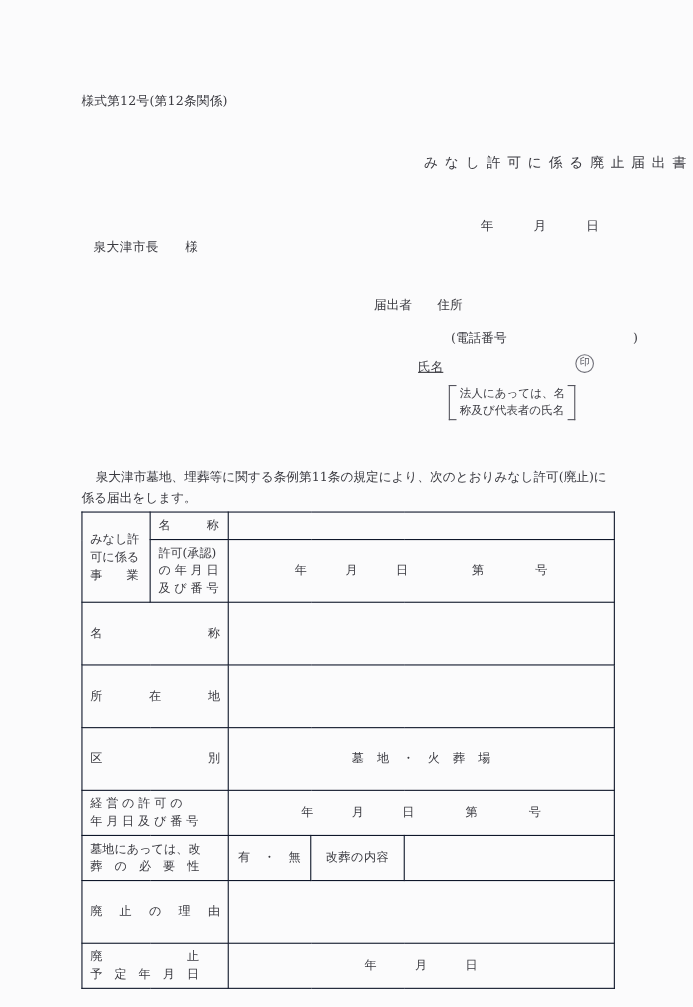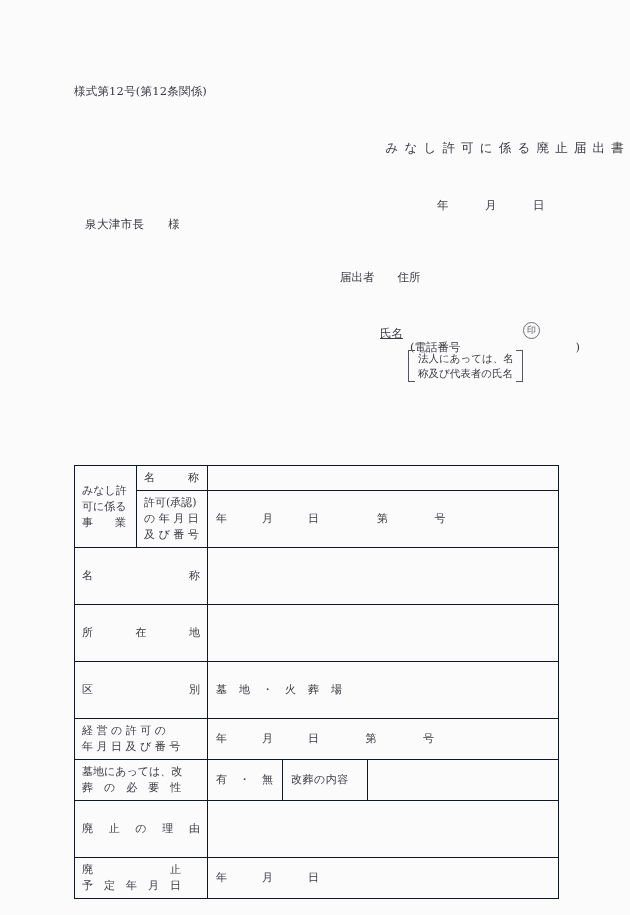--- a/index.html
+++ b/index.html
@@ -77,21 +77,20 @@
     font-size: 11.5px;
     line-height: 1;
     white-space: pre;
   }
   .submitter-phone {
     position: absolute;
     left: 410px;
     top: 300px;
     font-size: 11.5px;
     white-space: pre;
-    margin-top: 40px;
   }
   .submitter-name {
     position: absolute;
     left: 380px;
     top: 326px;
     font-size: 11.5px;
     white-space: pre;
     text-decoration: underline;
   }
   .seal {
@@ -172,21 +171,21 @@
     text-align: justify;
     text-align-last: justify;
     line-height: 16px;
   }
   .lbl-pad { padding: 4px 7px; }
   .val {
     padding: 3px 8px;
     line-height: 16px;
   }
   .val-center {
-    text-align: left;
+    text-align: center;
     letter-spacing: 0.5px;
     white-space: pre;
   }
 </style>
 </head>
 <body>
 
 <div class="page">
 
   <div class="form-no">様式第12号(第12条関係)</div>
@@ -205,20 +204,21 @@
 
   <div class="seal">印</div>
 
   <div class="corp-note">
     <span class="brk left"></span>
     <span class="corp-lines">法人にあっては、名
 称及び代表者の氏名</span>
     <span class="brk right"></span>
   </div>
 
+  <div class="body-para">泉大津市墓地、埋葬等に関する条例第11条の規定により、次のとおりみなし許可(廃止)に係る届出をします。</div>
 
   <table class="form-table">
     <colgroup>
       <col style="width:62px">
       <col style="width:71px">
       <col style="width:75px">
       <col style="width:85px">
       <col style="width:191px">
     </colgroup>
     <tbody>

